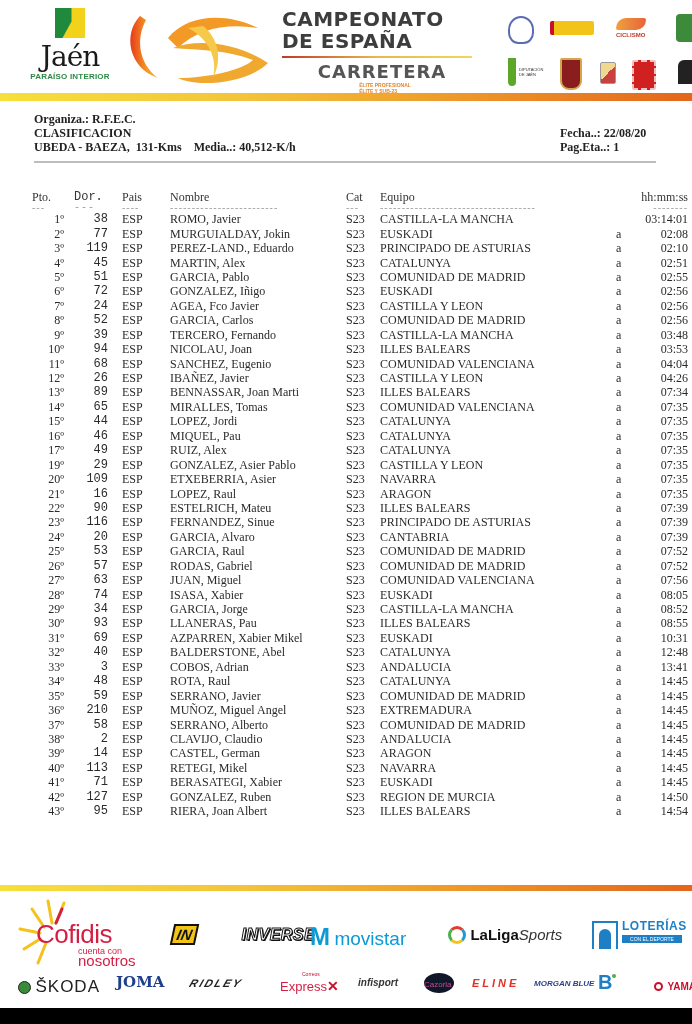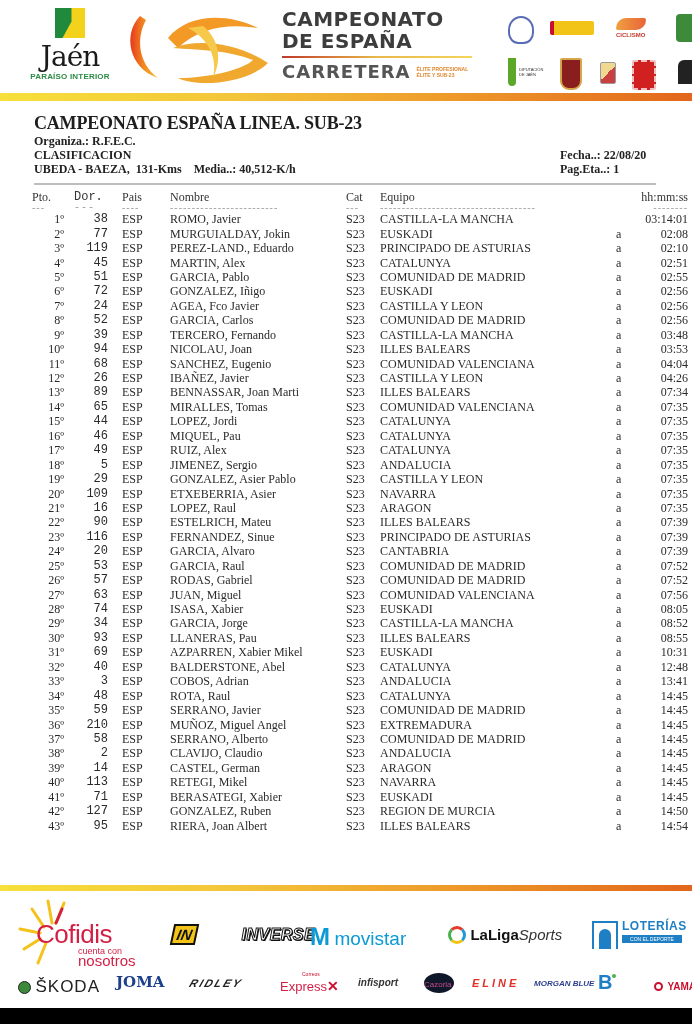--- a/index.html
+++ b/index.html
@@ -13,21 +13,21 @@
   .jaen { position: absolute; left: 22px; top: 8px; width: 96px; height: 80px; text-align: center; }
   .jaen .mark { position: relative; width: 30px; height: 30px; margin: 0 auto; }
   .jaen .mark .y1 { position: absolute; left: 0; top: 0; width: 30px; height: 30px; background: #f2d21a; clip-path: polygon(45% 0,100% 0,100% 100%,0 100%); }
   .jaen .mark .g1 { position: absolute; left: 0; top: 0; width: 30px; height: 30px; background: #1f8a3b; clip-path: polygon(0 0,55% 0,55% 45%,25% 100%,0 100%); }
   .jaen .word { font-family: "DejaVu Serif", serif; font-size: 28px; color: #1a1a1a; line-height: 30px; margin-top: 4px; letter-spacing: -1px; }
   .jaen .tag { font-family: "Liberation Sans", sans-serif; font-size: 8px; font-weight: bold; color: #2b8a45; letter-spacing: 0.2px; }
   .swoosh { position: absolute; left: 118px; top: 8px; width: 160px; height: 80px; }
   .champ { position: absolute; left: 282px; top: 8px; width: 200px; }
   .champ .t1, .champ .t2 { font-family: "DejaVu Sans", sans-serif; font-weight: bold; font-size: 20px; color: #3d3d3d; line-height: 22px; letter-spacing: 0.5px; }
   .champ .rule { height: 2px; margin: 4px 0 3px 0; width: 190px; background: linear-gradient(90deg,#c0392b,#e8b84a,#f3d65a); }
-  .champ .row3 { display: flex; align-items: center; }
+  .champ .row3 { display: flex; align-items: center; flex-direction: column; }
   .champ .t3 { font-family: "DejaVu Sans", sans-serif; font-weight: bold; font-size: 18px; color: #555; letter-spacing: 1px; }
   .champ .sub { margin-left: 6px; font-family: "Liberation Sans", sans-serif; font-size: 5px; color: #e0872d; line-height: 6px; font-weight: bold; }
   .logos { position: absolute; left: 504px; top: 8px; width: 188px; height: 80px; }
   .lg { position: absolute; border-radius: 2px; }
   .topband { position: absolute; left: 0; top: 93px; width: 692px; height: 8px;
     background: linear-gradient(90deg,#f6e03a 0%,#f3c43a 35%,#ee9a2a 65%,#e2661c 100%); }
 
   
   .doc { position: absolute; left: 34px; top: 112px; width: 624px; }
   .doc-title { font-size: 18px; font-weight: bold; color: #1e1e1e; line-height: 22px; letter-spacing: -0.2px; }
@@ -117,21 +117,20 @@
     </div>
     <div class="lg" style="left:56px;top:50px;width:18px;height:28px;background:#8a1e1e;border:2px solid #d4a64a;border-radius:2px 2px 9px 9px;"></div>
     <div class="lg" style="left:96px;top:54px;width:14px;height:20px;background:linear-gradient(135deg,#f0d890 50%,#c84040 50%);border:1px solid #999;"></div>
     <div class="lg" style="left:128px;top:52px;width:20px;height:26px;background:#d02020;border:2px dashed #f0c0c0;"></div>
     <div class="lg" style="left:174px;top:52px;width:14px;height:24px;background:#222;border-radius:6px 0 0 0;"></div>
   </div>
 </div>
 <div class="topband"></div>
 
 <div class="doc">
-  <div class="doc-title">CAMPEONATO ESPAÑA LINEA. SUB-23</div>
   <div class="meta">Organiza.: R.F.E.C.</div>
   <div class="meta meta-row">
     <span>CLASIFICACION</span>
     <span class="meta-right">Fecha..: 22/08/20</span>
   </div>
   <div class="meta meta-row">
     <span style="white-space:pre;">UBEDA - BAEZA,  131-Kms    Media..: 40,512-K/h</span>
     <span class="meta-right">Pag.Eta..: 1</span>
   </div>
   <div class="hr"></div>
@@ -325,30 +324,20 @@
         <td class="c-pto">17º</td>
         <td class="c-dor">49</td>
         <td class="c-pais">ESP</td>
         <td class="c-nom">RUIZ, Alex</td>
         <td class="c-cat">S23</td>
         <td class="c-eq">CATALUNYA</td>
         <td class="c-a">a</td>
         <td class="c-t">07:35</td>
       </tr>
       <tr>
-        <td class="c-pto">18º</td>
-        <td class="c-dor">5</td>
-        <td class="c-pais">ESP</td>
-        <td class="c-nom">JIMENEZ, Sergio</td>
-        <td class="c-cat">S23</td>
-        <td class="c-eq">ANDALUCIA</td>
-        <td class="c-a">a</td>
-        <td class="c-t">07:35</td>
-      </tr>
-      <tr>
         <td class="c-pto">19º</td>
         <td class="c-dor">29</td>
         <td class="c-pais">ESP</td>
         <td class="c-nom">GONZALEZ, Asier Pablo</td>
         <td class="c-cat">S23</td>
         <td class="c-eq">CASTILLA Y LEON</td>
         <td class="c-a">a</td>
         <td class="c-t">07:35</td>
       </tr>
       <tr>

